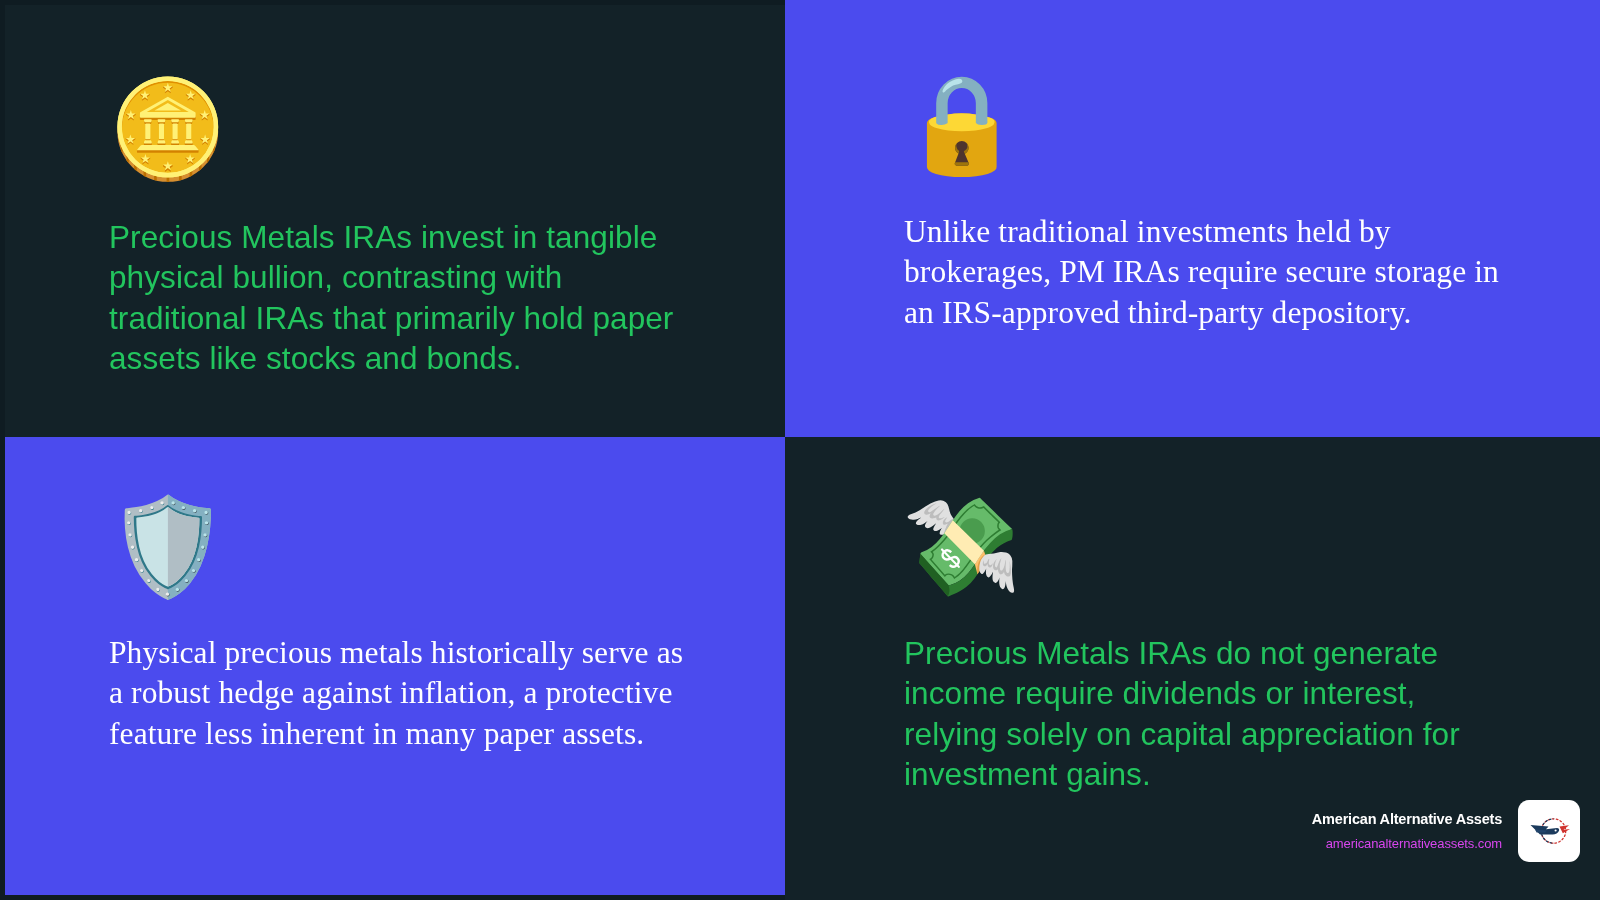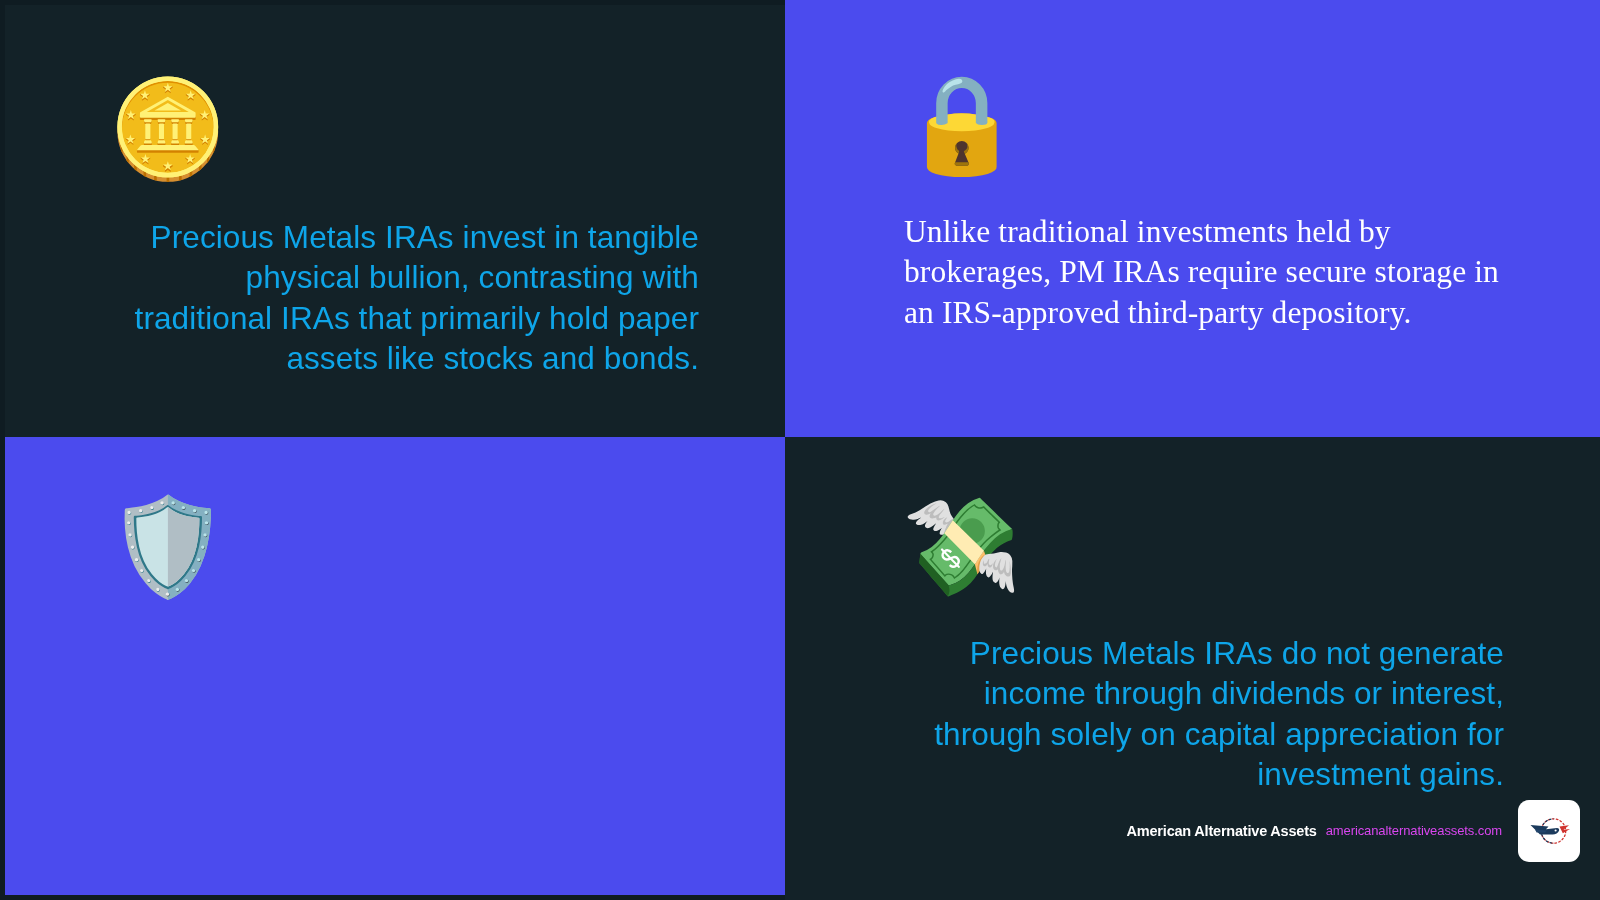--- a/index.html
+++ b/index.html
@@ -29,22 +29,21 @@
     position: relative;
     box-sizing: border-box;
     overflow: hidden;
   }
 
   
   .panel--dark {
     background: #132228;
   }
   .panel--dark .panel-text {
-    color: #0ea5e9;
-    text-align: right;
+    color: #22c55e;
   }
   .panel--blue {
     background: #4b4bee;
   }
   .panel--blue .panel-text {
     color: #ffffff;
     font-family: Liberation Serif, serif;
   }
 
   
@@ -118,21 +117,21 @@
     position: absolute;
     right: 20px;
     bottom: 38px;
     display: flex;
     align-items: center;
     gap: 16px;
   }
   .brand-text {
     text-align: right;
     display: flex;
-    flex-direction: row;
+    flex-direction: column;
     gap: 9px;
   }
   .brand-name {
     color: #ffffff;
     font-size: 14.5px;
     font-weight: bold;
     letter-spacing: -0.2px;
     white-space: nowrap;
   }
   .brand-url {
@@ -166,25 +165,26 @@
     <p class="panel-text">Precious Metals IRAs invest in tangible physical bullion, contrasting with traditional IRAs that primarily hold paper assets like stocks and bonds.</p>
   </section>
 
   <section class="panel panel--blue panel--tr">
     <div class="panel-icon">🔒</div>
     <p class="panel-text">Unlike traditional investments held by brokerages, PM IRAs require secure storage in an IRS-approved third-party depository.</p>
   </section>
 
   <section class="panel panel--blue panel--bl">
     <div class="panel-icon">🛡️</div>
+    <p class="panel-text">Physical precious metals historically serve as a robust hedge against inflation, a protective feature less inherent in many paper assets.</p>
   </section>
 
   <section class="panel panel--dark panel--br">
     <div class="panel-icon">💸</div>
-    <p class="panel-text">Precious Metals IRAs do not generate income through dividends or interest, through solely on capital appreciation for investment gains.</p>
+    <p class="panel-text">Precious Metals IRAs do not generate income require dividends or interest, relying solely on capital appreciation for investment gains.</p>
 
     <div class="brand">
       <div class="brand-text">
         <span class="brand-name">American Alternative Assets</span>
         <span class="brand-url">americanalternativeassets.com</span>
       </div>
       <div class="brand-logo">
         <svg width="46" height="46" viewBox="0 0 46 46" aria-hidden="true">
           <circle cx="27.5" cy="23" r="12.2" fill="none" stroke="#d0332e" stroke-width="1.3" stroke-dasharray="1.6 2.4" stroke-linecap="round"></circle>
           <circle cx="27.5" cy="23" r="12.2" fill="none" stroke="#1b3a5c" stroke-width="1.3" stroke-dasharray="1.6 2.4" stroke-linecap="round" stroke-dashoffset="3" clip-path="inset(0 50% 0 0)"></circle>

